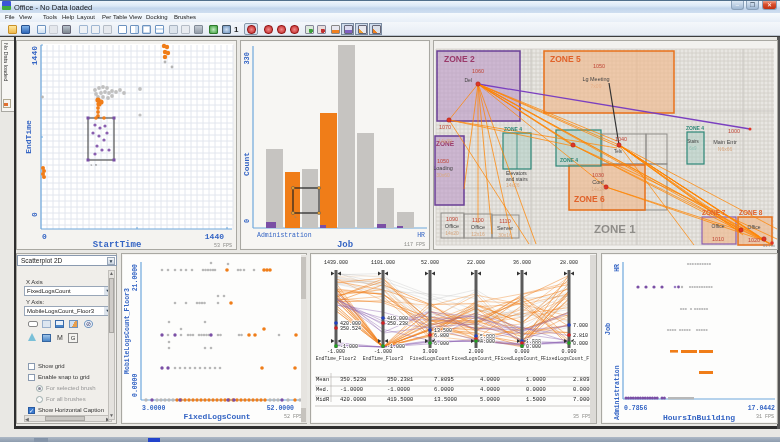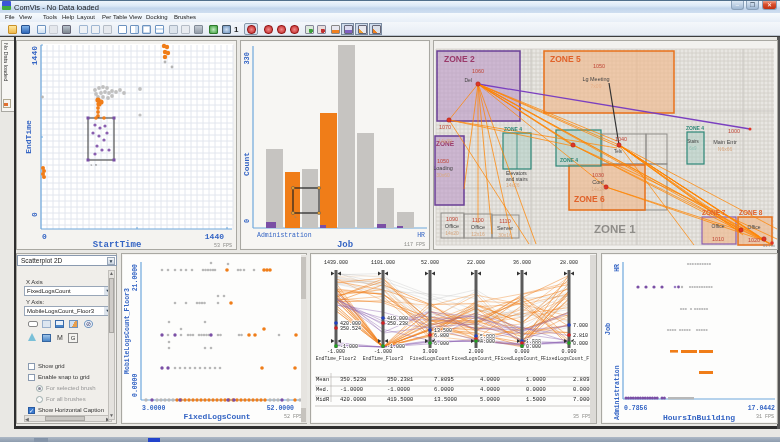--- a/index.html
+++ b/index.html
@@ -13,21 +13,21 @@
 .toolbar{left:0;top:22px;width:780px;height:14px;background:linear-gradient(#f4f7fb,#e6ecf4);border-bottom:1px solid #b9c2cf;}
 .ticon{top:25px;width:9px;height:9px;border-radius:1px;font-size:7px;line-height:9px;text-align:center;}
 .client{left:0;top:36px;width:780px;height:401px;background:#e9e8e4;border-top:1px solid #3c3c3c;}
 .panel{background:#f4f3f0;border:1px solid #a9a8a2;}
 .taskbar{left:0;top:437px;width:780px;height:5px;background:linear-gradient(#aeb9c6,#8d9cae);}
 </style></head><body>
 <div id="stage">
 
 <div class="abs titlebar"></div>
 <div class="abs appicon"></div>
-<div class="abs ttext">ComVis - No Data loaded</div>
+<div class="abs ttext">Office - No Data loaded</div>
 <div class="abs wbtn" style="left:731px;background:linear-gradient(#dce8f4,#9fb8d4);">–</div>
 <div class="abs wbtn" style="left:746px;background:linear-gradient(#dce8f4,#9fb8d4);color:#456;">❐</div>
 <div class="abs wbtn" style="left:762px;width:15px;background:linear-gradient(#f0a088,#d9502e 40%,#c03010);">✕</div>
 <div class="abs menubar">
 <span style="left:5px;">File</span>
 <span style="left:19px;">View</span>
 <span style="left:43px;">Tools</span>
 <span style="left:62px;">Help</span>
 <span style="left:77px;">Layout</span>
 <span style="left:102px;">Per Table View</span>

